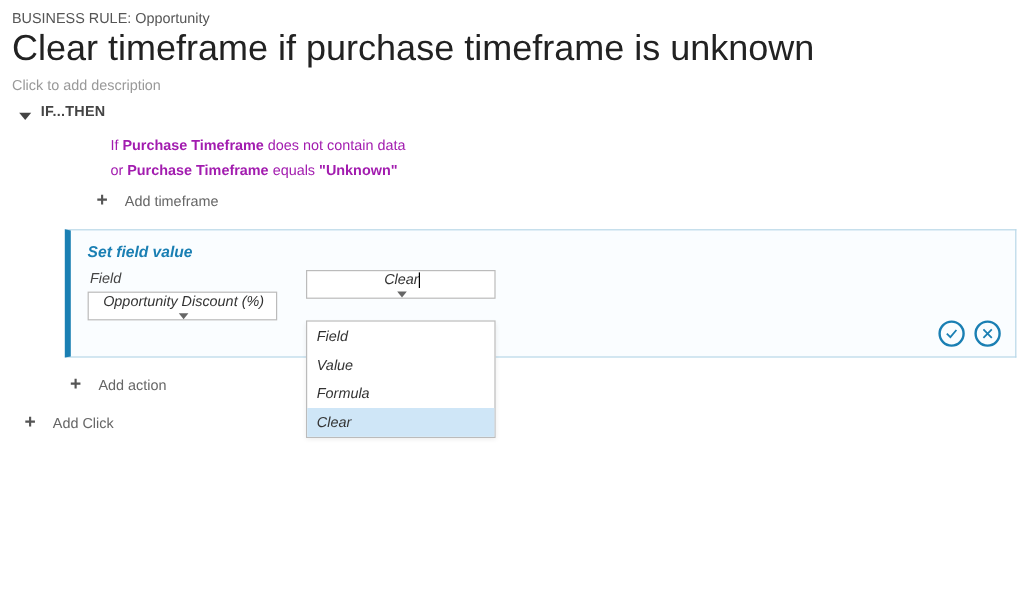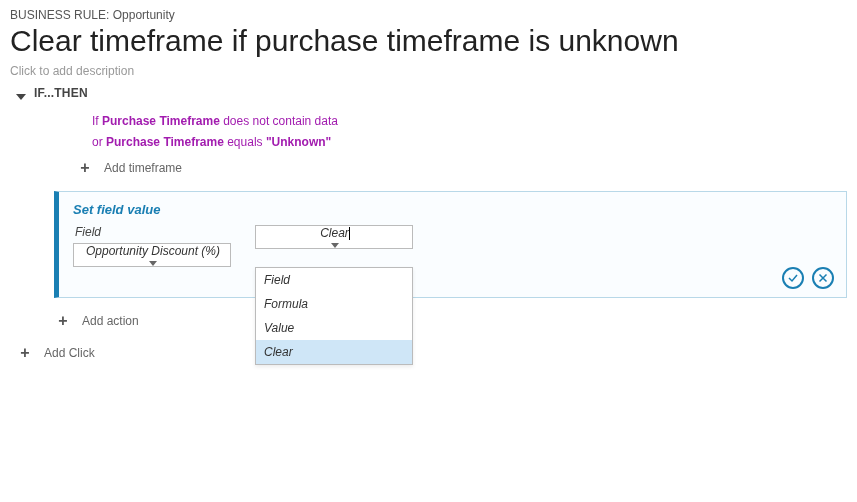--- a/index.html
+++ b/index.html
@@ -209,22 +209,22 @@
           <span class="sel-caret"></span>
         </div>
       </div>
       <div class="form-col type-col">
         <div class="select-box type-sel">
           <span class="type-input-text"><span>Clear</span><span class="cursor-caret"></span></span>
           <span class="sel-caret"></span>
         </div>
         <div class="dropdown">
           <div class="dropdown-item">Field</div>
+          <div class="dropdown-item">Value</div>
           <div class="dropdown-item">Formula</div>
-          <div class="dropdown-item">Value</div>
           <div class="dropdown-item selected">Clear</div>
         </div>
       </div>
     </div>
     <div class="card-actions">
       <div class="circ-btn">
         <svg viewBox="0 0 24 24">
             <path fill="none" stroke="#1a7fb3" stroke-width="3" d="M4 12 L10 18 L20 6"></path>
           </svg>
       </div>

